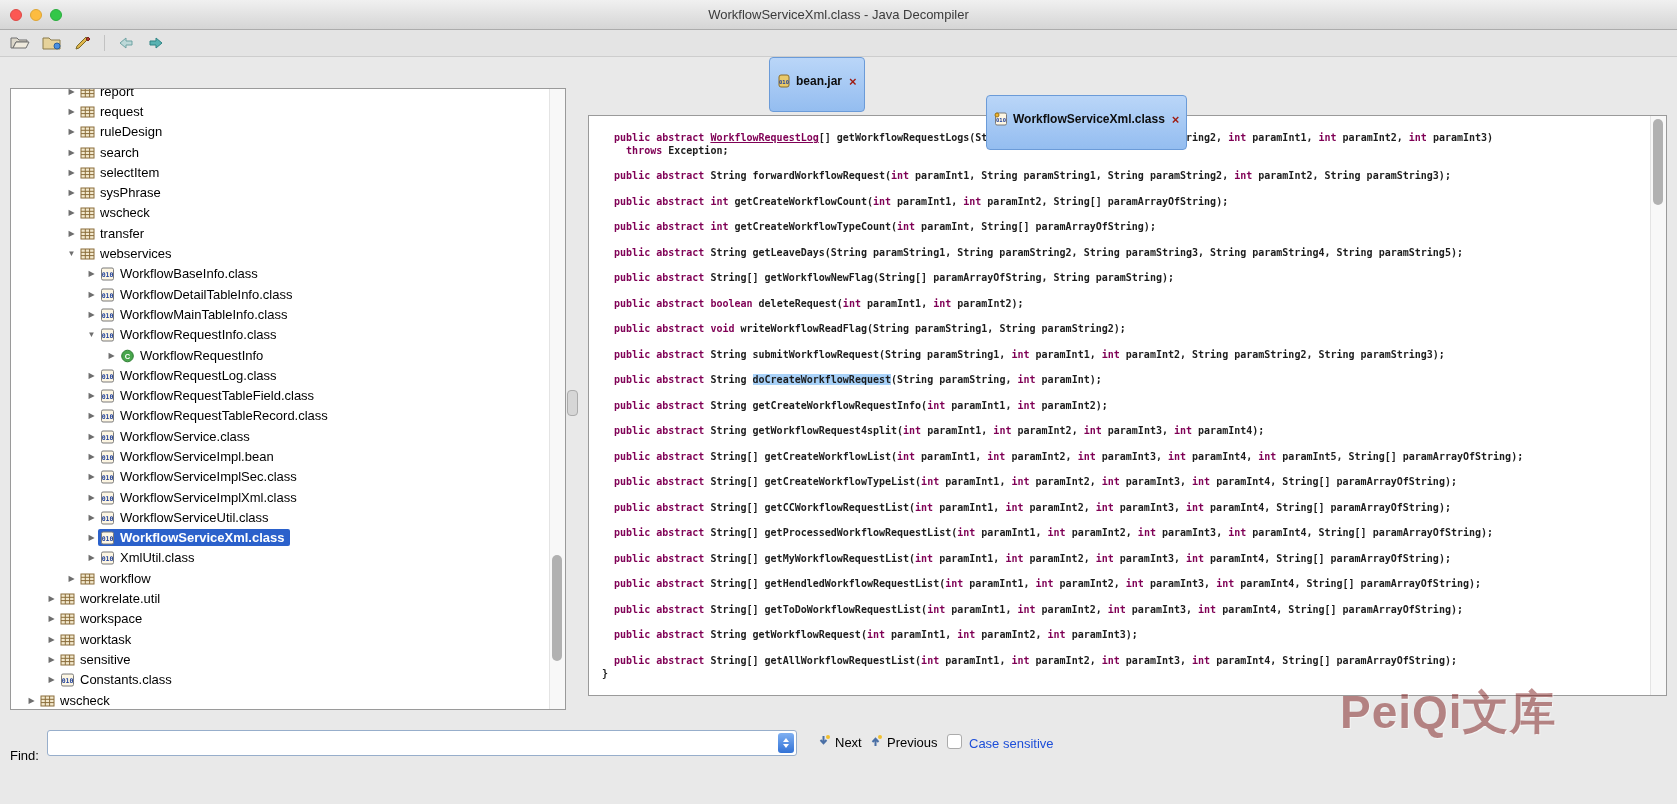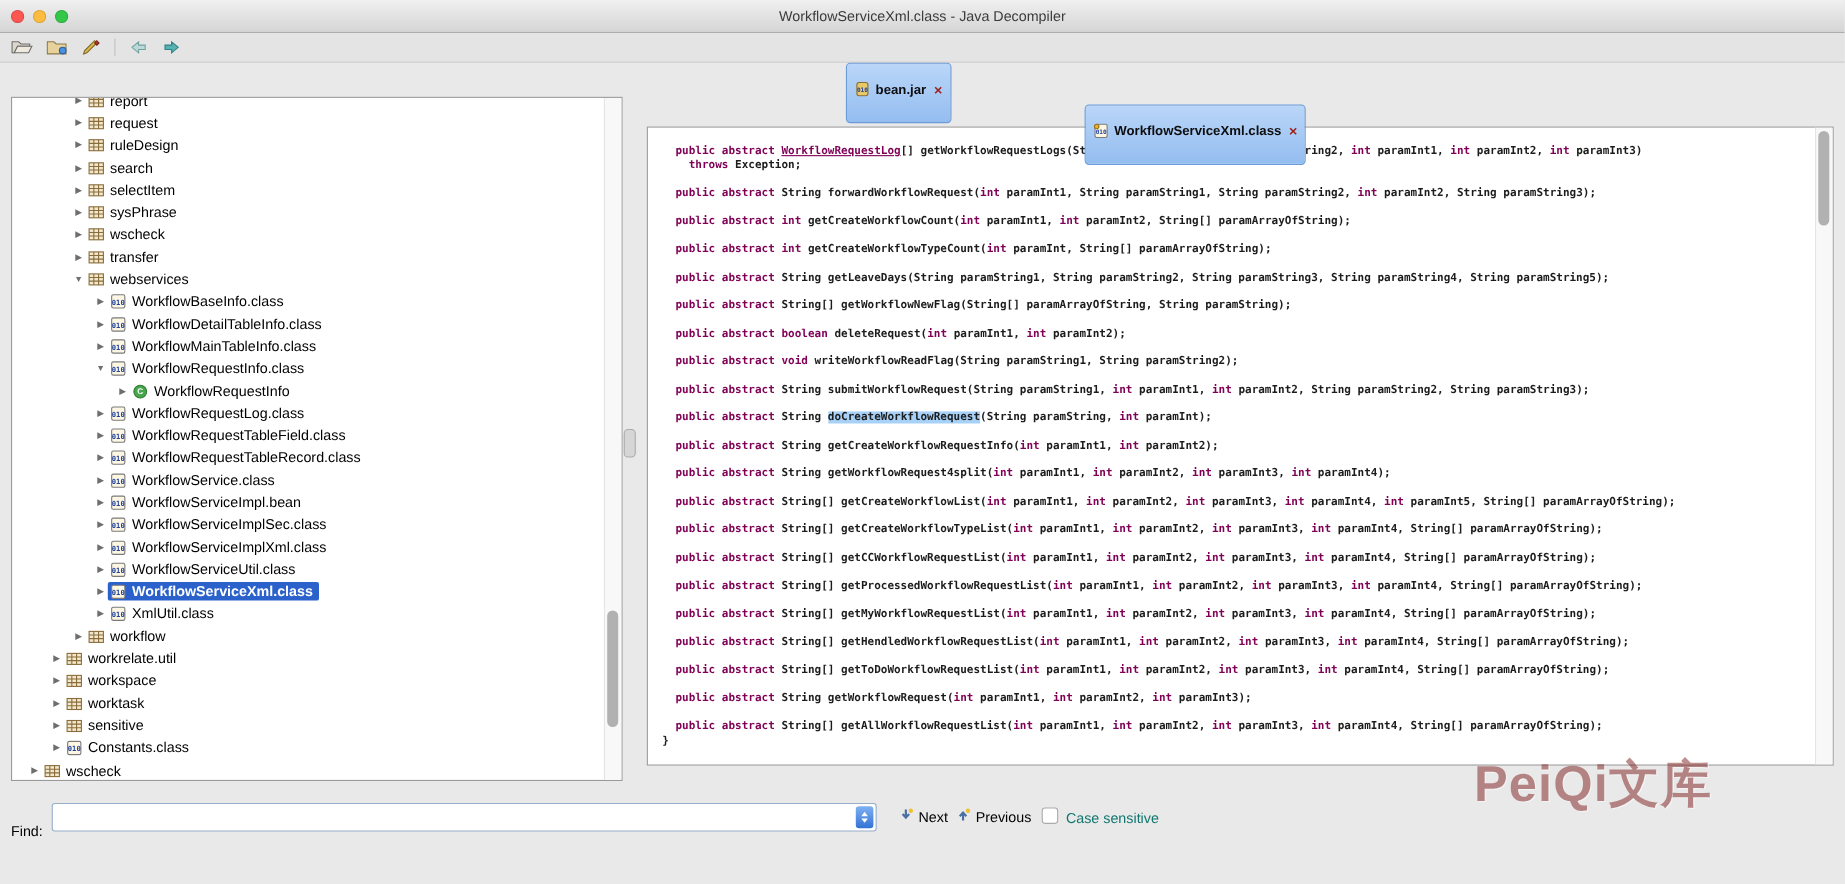--- a/index.html
+++ b/index.html
@@ -55,21 +55,21 @@
   .find-label{position:absolute;left:10px;top:22px;font-size:13px;color:#000}
   .find-input-wrap{position:absolute;left:47px;top:4px;width:750px;height:26px;background:#fff;border:1px solid #97aecb;border-radius:3px;box-sizing:border-box}
   .find-input{position:absolute;left:4px;top:1px;width:712px;height:22px;border:none;outline:none;font-size:13px;background:transparent;font-family:"Liberation Sans",sans-serif}
   .find-stepper{position:absolute;right:2px;top:2px;width:16px;height:20px;border-radius:3px;background:linear-gradient(#7fb0f2,#3272d6);display:flex;flex-direction:column;align-items:center;justify-content:center;gap:2px}
   .step-tri-up{width:0;height:0;border-left:3.5px solid transparent;border-right:3.5px solid transparent;border-bottom:4px solid #fff}
   .step-tri-down{width:0;height:0;border-left:3.5px solid transparent;border-right:3.5px solid transparent;border-top:4px solid #fff}
   .find-btn{position:absolute;display:flex;align-items:center;gap:4px;font-size:13px;color:#000;top:8px;cursor:default}
   .btn-next{left:817px}
   .btn-prev{left:869px}
   .checkbox{position:absolute;left:947px;top:8px;width:15px;height:15px;background:#fff;border:1px solid #ababab;border-radius:3px;box-sizing:border-box}
-  .cs-label{position:absolute;left:969px;top:10px;font-size:13px;color:#0f766e}
+  .cs-label{position:absolute;left:969px;top:10px;font-size:13px;color:#1d4ed8}
 
   
   .watermark{position:absolute;left:1340px;top:682px;font-size:46px;font-weight:bold;color:#7f1d1d;opacity:.5;letter-spacing:1px;z-index:20;text-shadow:1px 1px 0 #fff;pointer-events:none}
 </style>
 </head>
 <body>
 
 <div class="titlebar">
   <div class="traffic">
     <span class="tl tl-red"></span>

